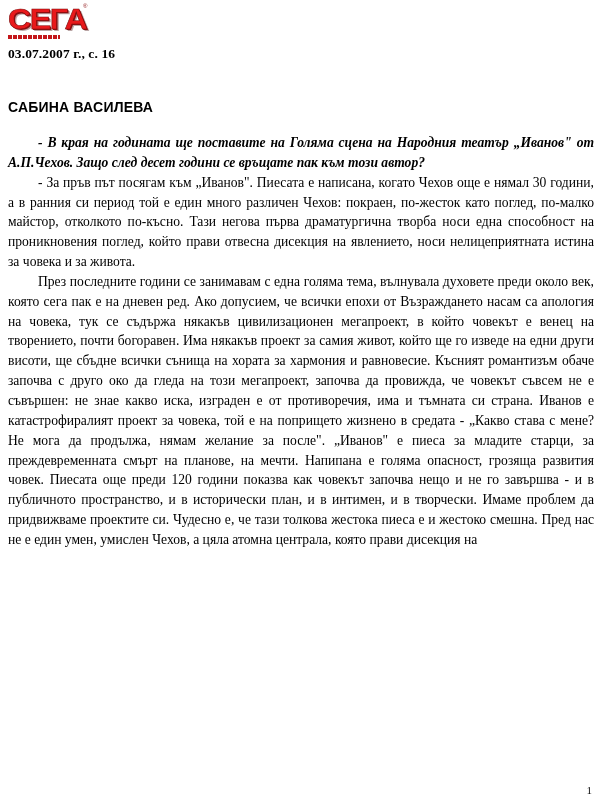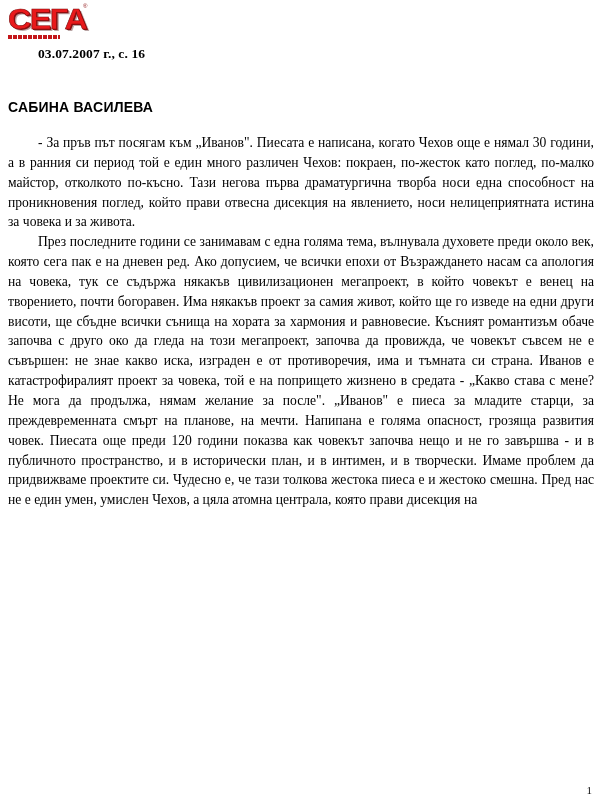--- a/index.html
+++ b/index.html
@@ -68,21 +68,20 @@
   }
 
   
   .issue-line {
     font-family: "Liberation Serif", "DejaVu Serif", serif;
     font-weight: 700;
     font-size: 13.5px;
     margin-top: 8px;
     margin-bottom: 0;
     letter-spacing: 0.1px;
-    margin-left: 30px;
   }
 
   
   .headline {
     font-family: "Liberation Serif", "DejaVu Serif", serif;
     font-weight: 700;
     font-size: 15.5px;
     margin: 26px 0 0 0;
     letter-spacing: 0.15px;
   }
@@ -153,19 +152,20 @@
     </div>
   </div>
 
   <div class="issue-line">03.07.2007 г., с. 16</div>
 
 
 
   <div class="byline">САБИНА ВАСИЛЕВА</div>
 
   <div class="body-copy">
+    <p class="para question">- В края на годината ще поставите на Голяма сцена на Народния театър „Иванов" от А.П.Чехов. Защо след десет години се връщате пак към този автор?</p>
     <p class="para answer">- За пръв път посягам към „Иванов". Пиесата е написана, когато Чехов още е нямал 30 години, а в ранния си период той е един много различен Чехов: покраен, по-жесток като поглед, по-малко майстор, отколкото по-късно. Тази негова първа драматургична творба носи една способност на проникновения поглед, който прави отвесна дисекция на явлението, носи нелицеприятната истина за човека и за живота.</p>
     <p class="para answer">През последните години се занимавам с една голяма тема, вълнувала духовете преди около век, която сега пак е на дневен ред. Ако допусием, че всички епохи от Възраждането насам са апология на човека, тук се съдържа някакъв цивилизационен мегапроект, в който човекът е венец на творението, почти богоравен. Има някакъв проект за самия живот, който ще го изведе на едни други висоти, ще сбъдне всички сънища на хората за хармония и равновесие. Късният романтизъм обаче започва с друго око да гледа на този мегапроект, започва да провижда, че човекът съвсем не е съвършен: не знае какво иска, изграден е от противоречия, има и тъмната си страна. Иванов е катастрофиралият проект за човека, той е на попрището жизнено в средата - „Какво става с мене? Не мога да продължа, нямам желание за после". „Иванов" е пиеса за младите старци, за преждевременната смърт на планове, на мечти. Напипана е голяма опасност, грозяща развития човек. Пиесата още преди 120 години показва как човекът започва нещо и не го завършва - и в публичното пространство, и в исторически план, и в интимен, и в творчески. Имаме проблем да придвижваме проектите си. Чудесно е, че тази толкова жестока пиеса е и жестоко смешна. Пред нас не е един умен, умислен Чехов, а цяла атомна централа, която прави дисекция на</p>
   </div>
 
   <div class="page-number">1</div>
 
 </div>
 
 </body></html>

